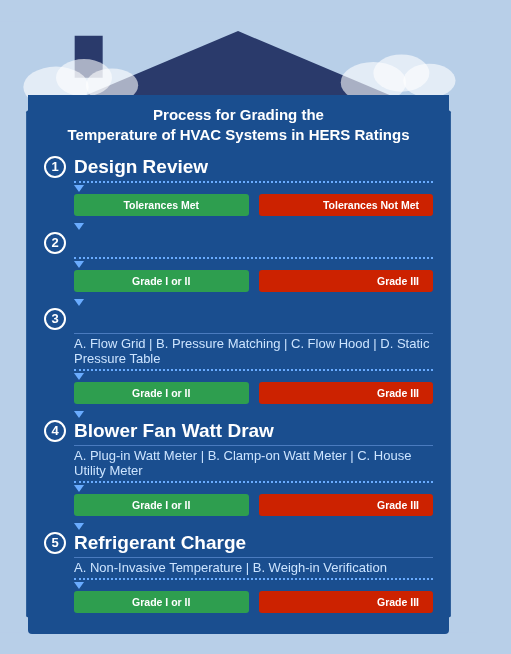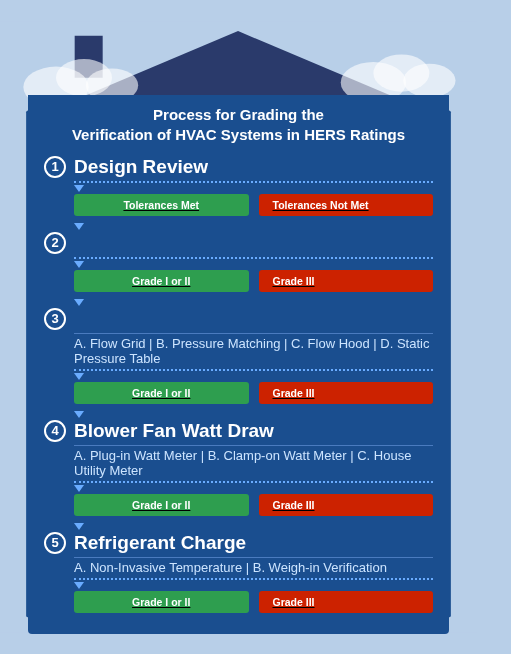--- a/index.html
+++ b/index.html
@@ -112,21 +112,20 @@
       border-top: 7px solid #6aacff;
       margin: 0 auto 2px auto;
       margin-left: 30px;
     }
 
     .buttons-row {
       display: flex;
       gap: 10px;
       margin-left: 30px;
       margin-bottom: 2px;
-      text-decoration: underline;
     }
 
     .btn-green {
       background: #2e9e4f;
       color: white;
       font-size: 10.5px;
       font-weight: bold;
       padding: 5px 14px;
       border: none;
       border-radius: 3px;
@@ -138,21 +137,21 @@
     .btn-red {
       background: #cc2200;
       color: white;
       font-size: 10.5px;
       font-weight: bold;
       padding: 5px 14px;
       border: none;
       border-radius: 3px;
       cursor: pointer;
       flex: 1;
-      text-align: left;
+      text-align: right;
     }
   </style>
 </head>
 <body>
 
 <div class="house-container">
 
   <svg class="house-svg" viewBox="0 0 511 654" xmlns="http://www.w3.org/2000/svg">
 
     <rect width="511" height="654" fill="#b8cfe8"></rect>
@@ -167,21 +166,21 @@
     <ellipse cx="90" cy="60" rx="30" ry="20" fill="white" opacity="0.6"></ellipse>
     <ellipse cx="120" cy="68" rx="28" ry="18" fill="white" opacity="0.6"></ellipse>
     <ellipse cx="400" cy="65" rx="35" ry="22" fill="white" opacity="0.6"></ellipse>
     <ellipse cx="430" cy="55" rx="30" ry="20" fill="white" opacity="0.6"></ellipse>
     <ellipse cx="460" cy="63" rx="28" ry="18" fill="white" opacity="0.6"></ellipse>
   </svg>
 
   <div class="content-area">
     <div class="main-title">
       <span>Process for Grading the</span><br>
-      <span>Verification of HVAC Systems in HERS Ratings</span>
+      <span>Temperature of HVAC Systems in HERS Ratings</span>
     </div>
 
     <div class="step">
       <div class="step-header">
         <div class="step-number">1</div>
         <div class="step-title">Design Review</div>
       </div>
       <div class="dotted-line-row">
         <div class="dotted-line"></div>
       </div>

